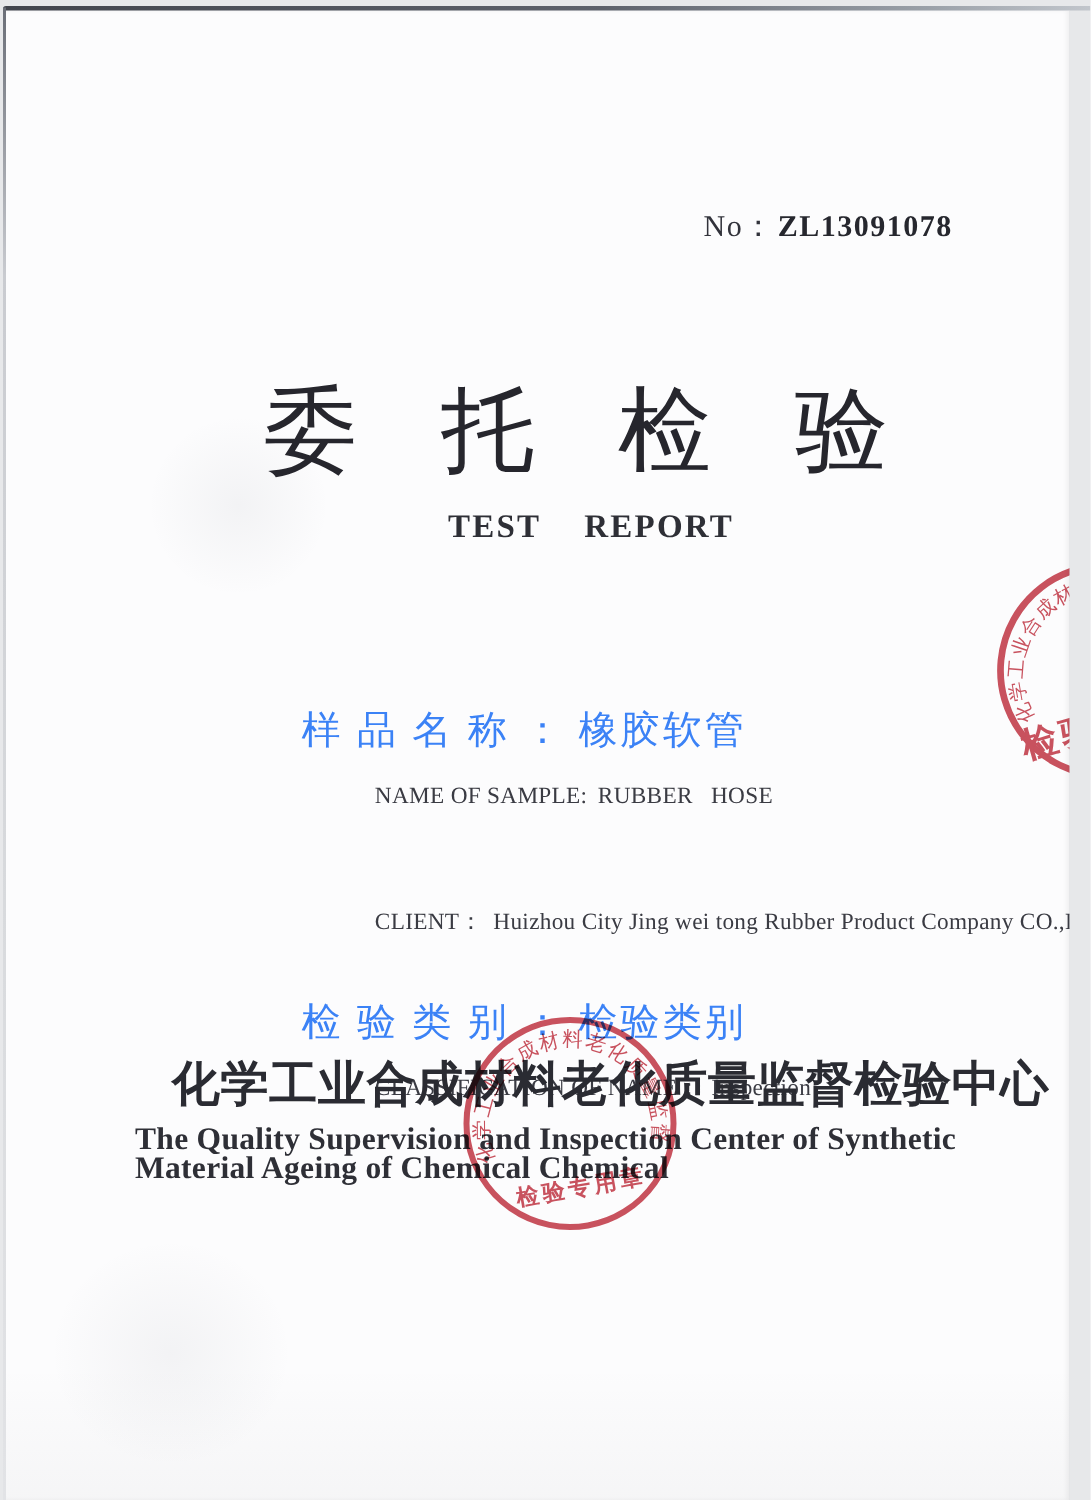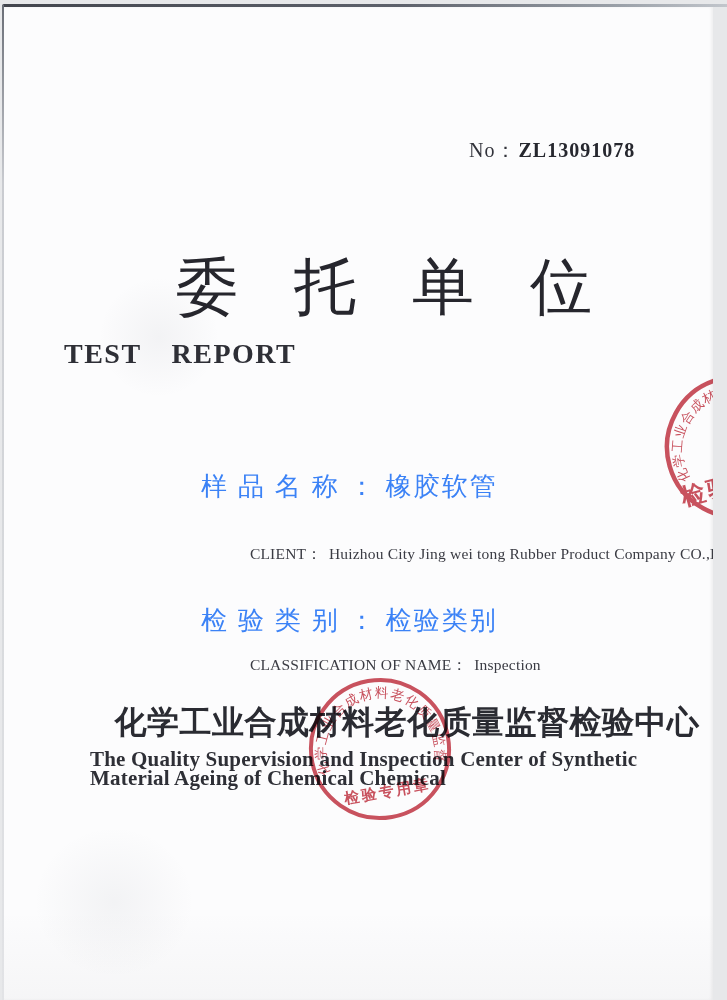--- a/index.html
+++ b/index.html
@@ -52,22 +52,22 @@
   .report-no .no-value{font-weight:bold;margin-left:2px;color:#26272e;}
   .title-zh{
     position:absolute;left:0;top:238px;width:100%;
     text-align:center;
     font-size:62px;font-weight:500;color:#26262d;
     letter-spacing:56px;padding-left:56px;box-sizing:border-box;
     white-space:nowrap;
   }
   .title-en{
     position:absolute;left:0;top:331px;width:100%;
-    text-align:left;
-    font-size:28px;font-weight:bold;color:#2e2f36;
+    text-align:center;
+    font-size:22px;font-weight:bold;color:#2e2f36;
     word-spacing:22px;letter-spacing:1.5px;
     padding-left:20px;box-sizing:border-box;
   }
   .fields{
     position:absolute;left:157px;top:467px;width:520px;
   }
   .field{margin-bottom:24px;}
   .field .zh-line{
     font-size:26px;color:#3b82f6;white-space:nowrap;line-height:26px;
   }
@@ -112,28 +112,31 @@
 
     <div class="artifact" style="left:95px;top:270px;width:120px;height:120px;"></div>
     <div class="artifact" style="left:30px;top:820px;width:160px;height:150px;"></div>
 
     <div class="content">
 
       <div class="report-no">
         <span class="no-label">No：</span><span class="no-value">ZL13091078</span>
       </div>
 
-      <div class="title-zh">委托单位</div>
+      <div class="title-zh">委托检验</div>
       <div class="title-en">TEST REPORT</div>
 
       <div class="fields">
 
         <div class="field">
           <div class="zh-line">
             <span class="zh-label">样品名称：</span><span class="zh-value">橡胶软管</span>
+          </div>
+          <div class="en-line">
+            <span class="en-label">NAME OF SAMPLE:</span><span class="en-value">RUBBER   HOSE</span>
           </div>
         </div>
 
         <div class="field">
           <div class="en-line">
             <span class="en-label">CLIENT：</span><span class="en-value">Huizhou City Jing wei tong Rubber Product Company CO.,LTD</span>
           </div>
         </div>
 
         <div class="field">

